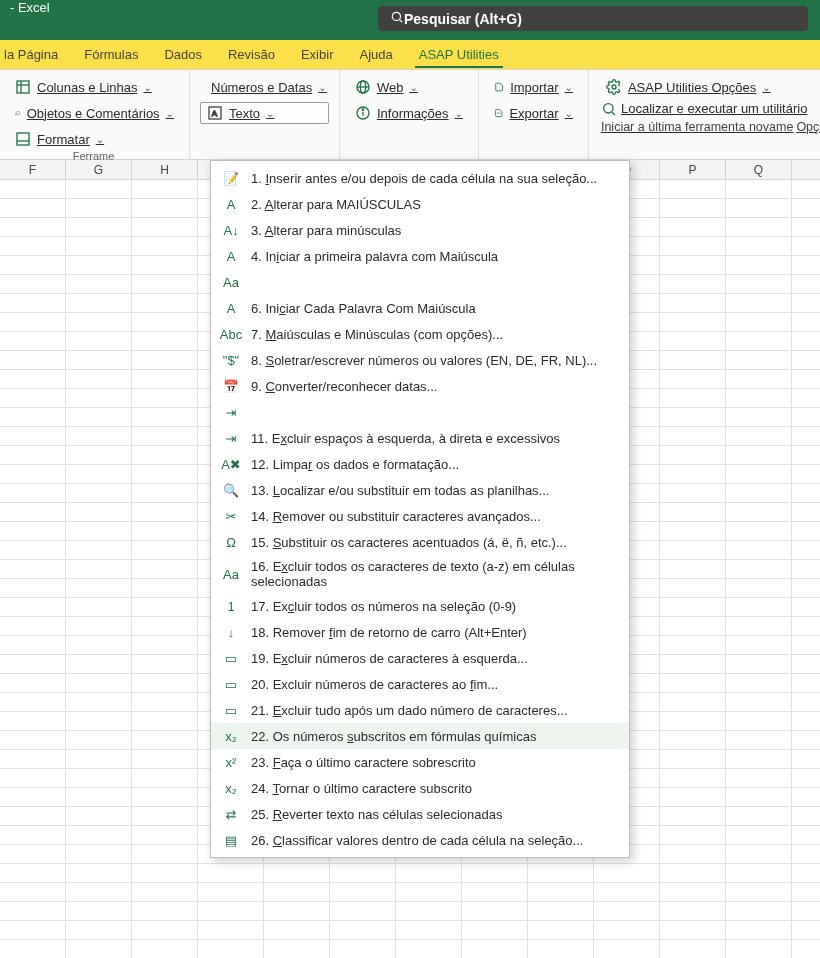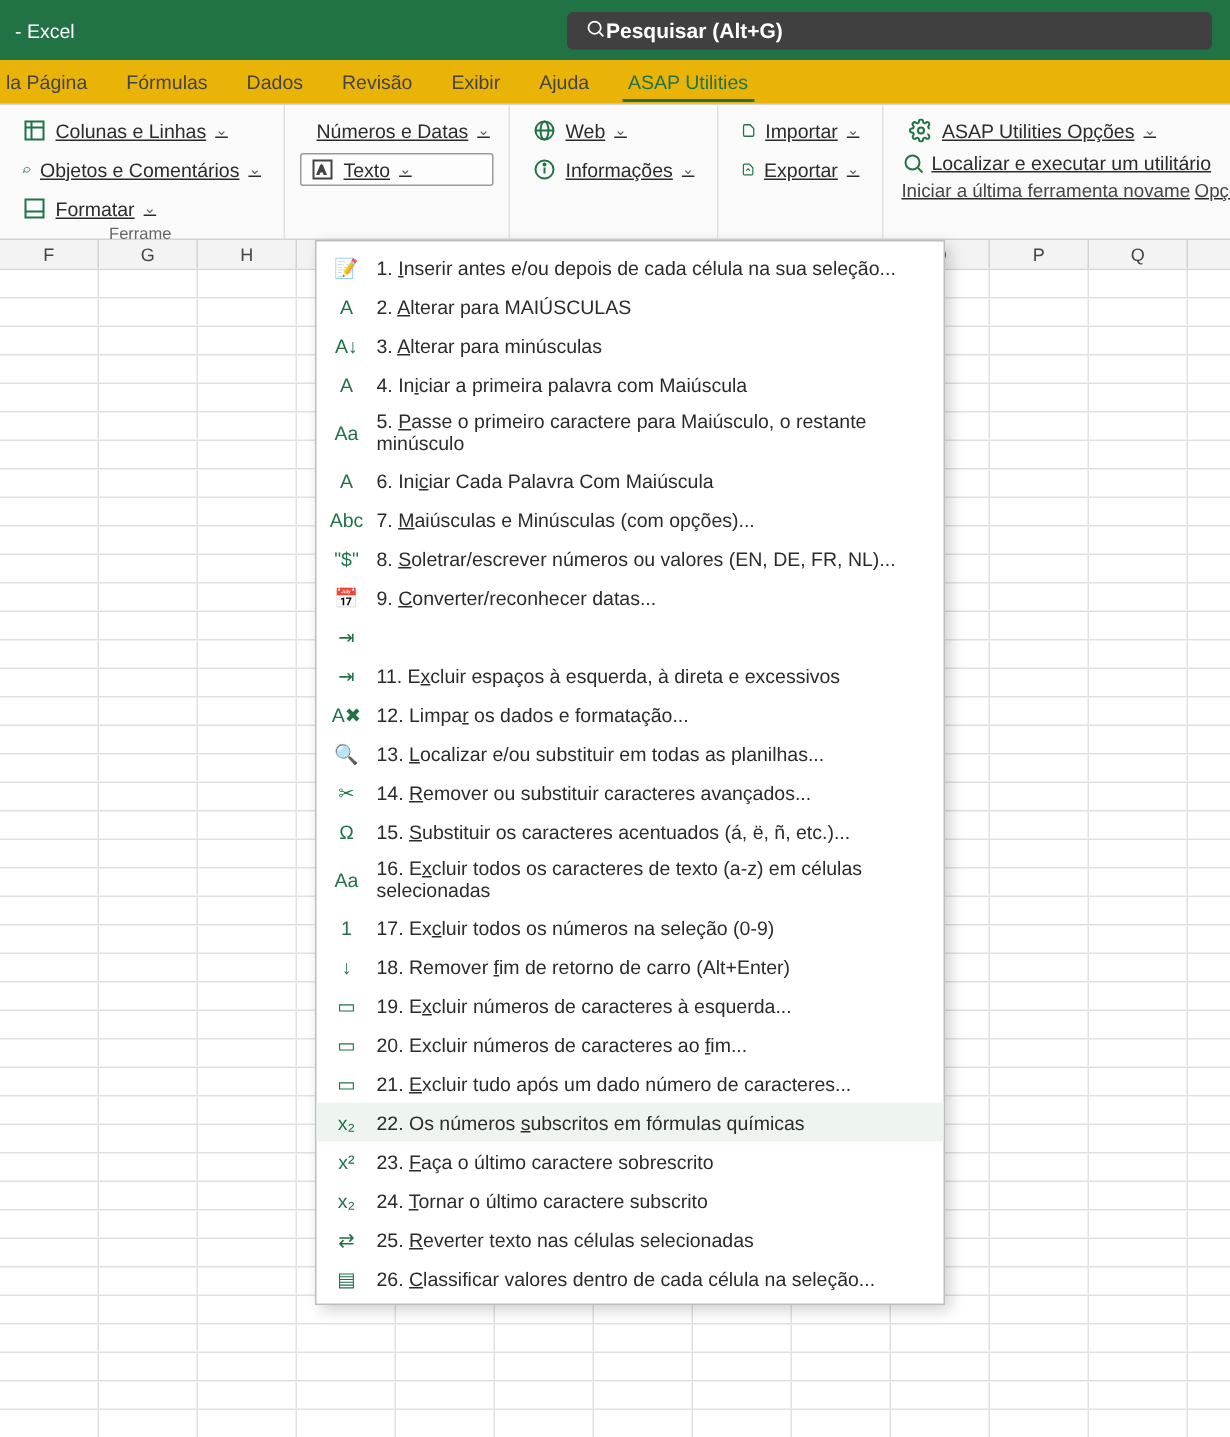--- a/index.html
+++ b/index.html
@@ -1,26 +1,26 @@
 <!DOCTYPE html>
 <html><head>
 <meta charset="utf-8">
 <style>
   * { box-sizing: border-box; margin: 0; padding: 0; }
   body { font-family: "Segoe UI", Tahoma, sans-serif; font-size: 13px; background: #fff; width: 820px; height: 958px; overflow: hidden; color: #2b2b2b; }
 
   
-  .titlebar { display:flex; align-items:center; height:40px; background:#217346; color:#fff; }
+  .titlebar { display:flex; align-items:flex-start; height:40px; background:#217346; color:#fff; }
   .titlebar .app-title { padding-left:10px; flex:0 0 auto; font-size:13px; }
   .titlebar .spacer { flex:1 1 auto; }
   .titlebar .searchbox { display:flex; align-items:center; gap:0; background:#404040; border-radius:4px; margin:6px 12px; padding:4px 12px; color:#fff; font-size:14px; flex:0 0 430px;font-weight:bold; }
   .titlebar .searchbox svg { width:14px; height:14px; stroke:#fff; }
 
   
-  .tabs { display:flex; align-items:center; height:30px; border-bottom:1px solid #d4d4d4; padding-left:4px; gap:18px; background:#eab308; }
+  .tabs { display:flex; align-items:center; height:30px; border-bottom:1px solid #d4d4d4; padding-left:4px; gap:18px; background:#fde047; }
   .tabs .tab { font-size:13px; color:#444; padding:6px 4px; white-space:nowrap; }
   .tabs .tab.first { padding-left:0; }
   .tabs .tab.active { color:#217346; border-bottom:2px solid #217346; padding-bottom:4px; }
 
   
   .ribbon { display:flex; height:90px; border-bottom:1px solid #d4d4d4; background:#fafafa; }
   .ribbon .group { border-right:1px solid #e1e1e1; padding:6px 10px 0 10px; display:flex; flex-direction:column;text-decoration:underline; }
   .ribbon .group .rows { display:flex; flex-direction:column; gap:4px; }
   .rbtn { display:flex; align-items:center; gap:6px; font-size:13px; padding:2px 4px; border:1px solid transparent; border-radius:2px; white-space:nowrap; }
   .rbtn.boxed { border:1px solid #9a9a9a; background:#fdfdfd; padding:2px 6px; }
@@ -846,21 +846,20 @@
       <div class="mi">
         <span class="ico">A↓</span>
         <span class="txt">3. <u>A</u>lterar para minúsculas</span>
       </div>
       <div class="mi">
         <span class="ico">A</span>
         <span class="txt">4. In<u>i</u>ciar a primeira palavra com Maiúscula</span>
       </div>
       <div class="mi">
         <span class="ico">Aa</span>
-        <span class="txt">5. <u>P</u>asse o primeiro caractere para Maiúsculo, o restante minúsculo</span>
       </div>
       <div class="mi">
         <span class="ico">A</span>
         <span class="txt">6. Ini<u>c</u>iar Cada Palavra Com Maiúscula</span>
       </div>
       <div class="mi">
         <span class="ico">Abc</span>
         <span class="txt">7. <u>M</u>aiúsculas e Minúsculas (com opções)...</span>
       </div>
       <div class="mi">

